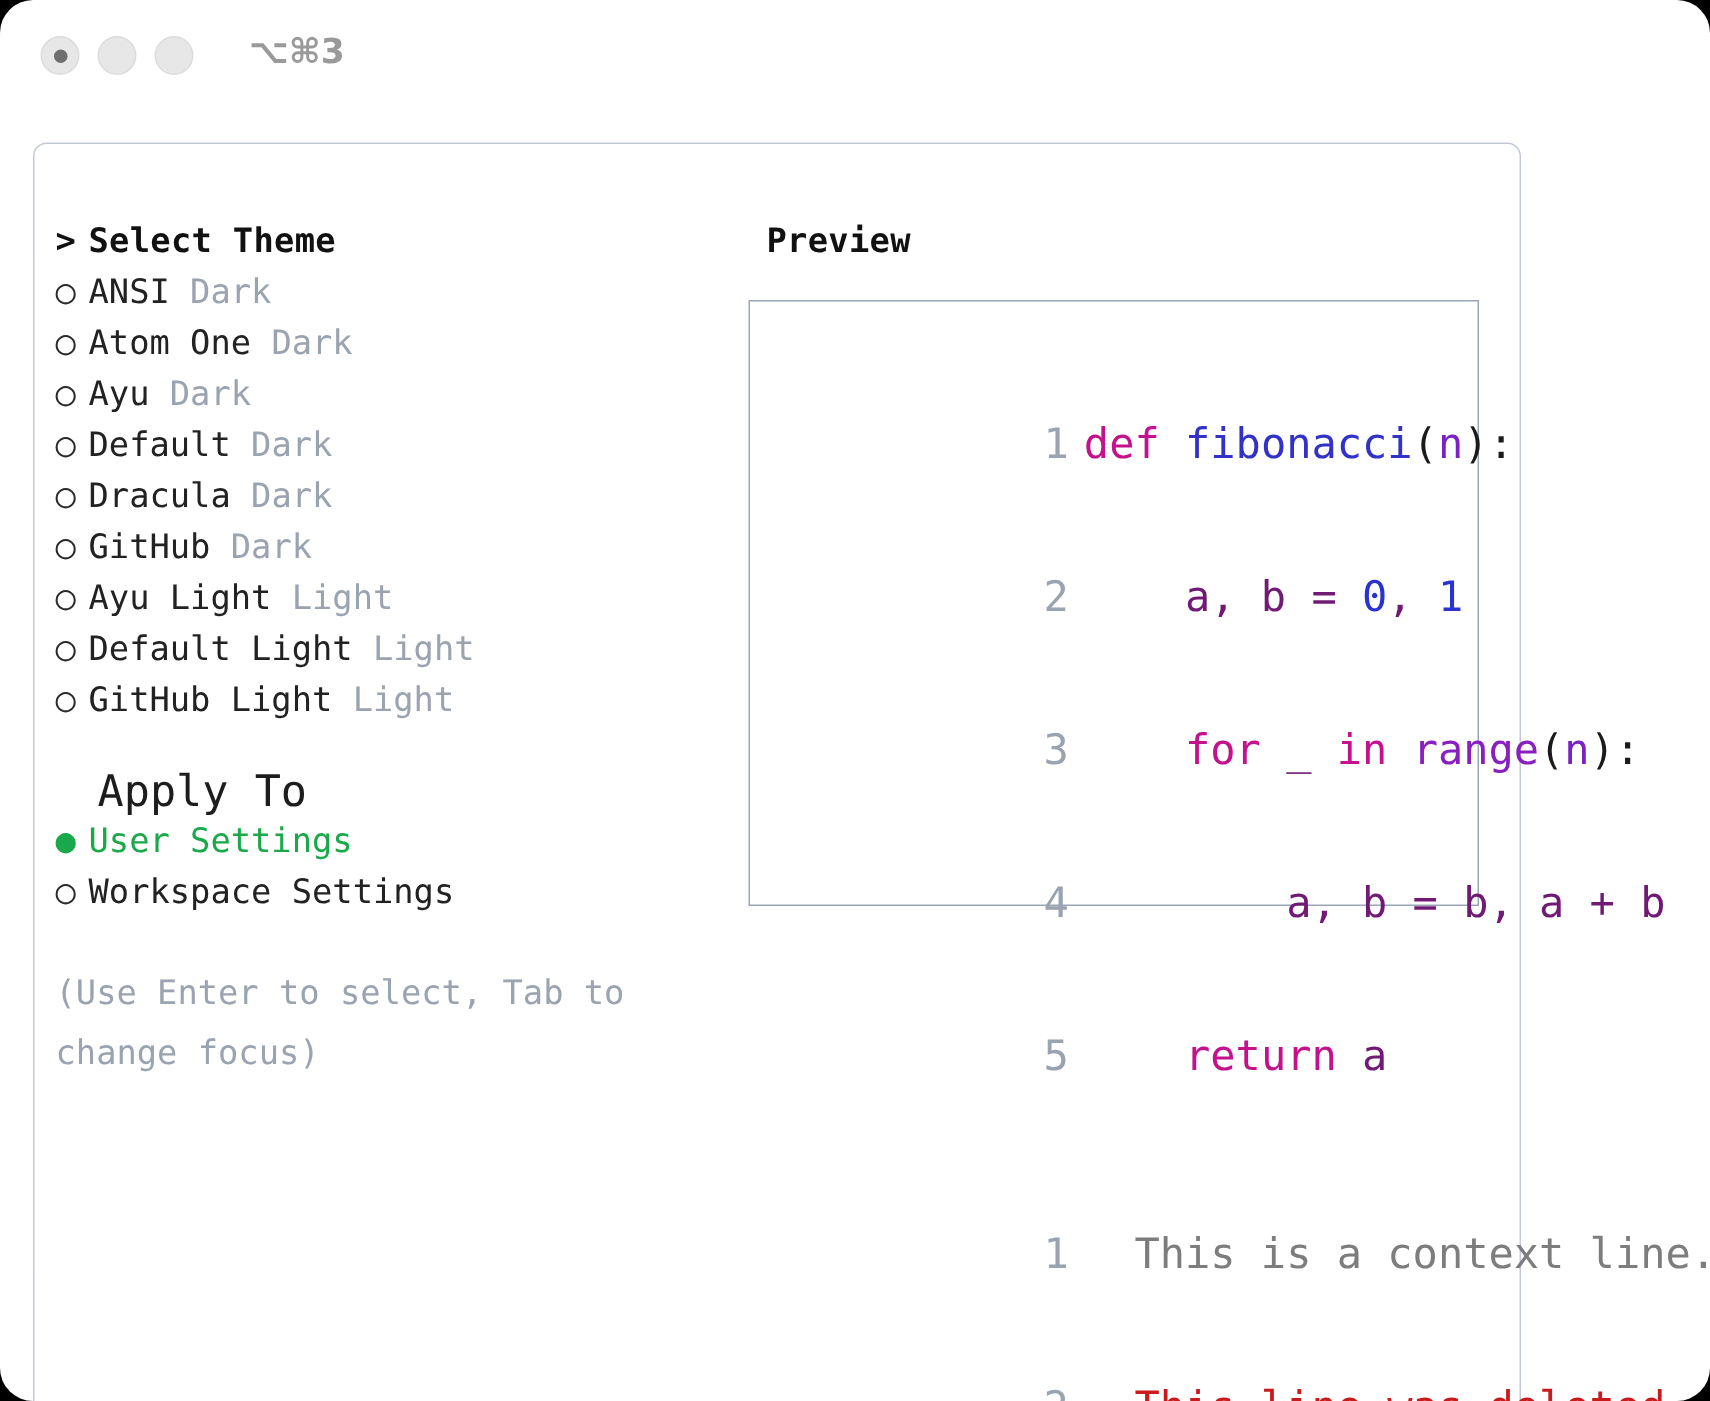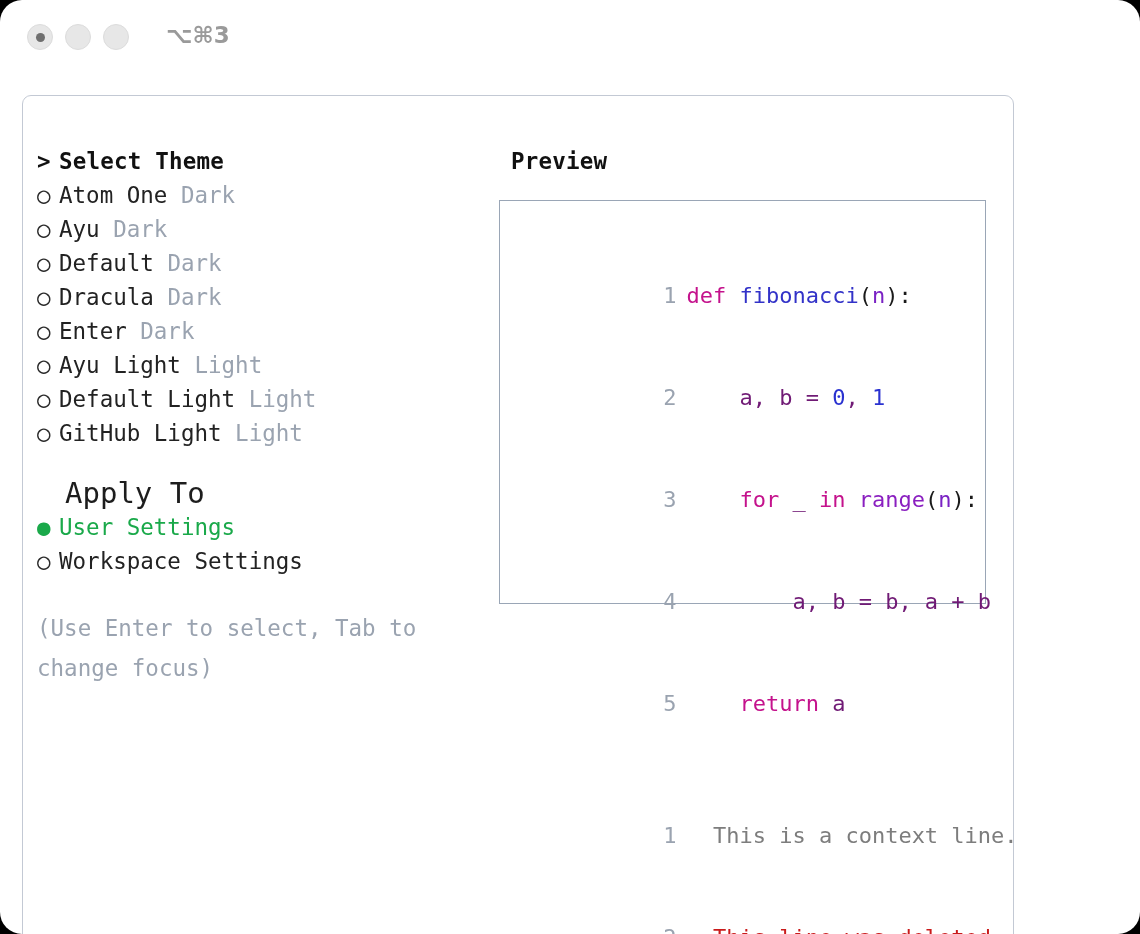--- a/index.html
+++ b/index.html
@@ -147,21 +147,21 @@
   .preview-box {
     margin-top: 22px;
     width: 487px;
     height: 404px;
     border: 1.5px solid #9aa6b6;
     box-sizing: border-box;
     background: #ffffff;
     padding: 44px 0 0 18px;
   }
   .code-line {
-    font-size: 22px;
+    font-size: 28px;
     line-height: 34px;
     white-space: pre;
   }
   .ln {
     display: inline-block;
     width: 26px;
     text-align: right;
     color: #9aa3b0;
     margin-right: 10px;
   }
@@ -194,39 +194,42 @@
   </div>
 
   <div class="panel">
 
     <div class="left-col">
 
       <div class="row heading">
         <span class="marker caret">&gt;</span><span>Select Theme</span>
       </div>
 
+      <div class="row">
+        <span class="marker bullet-empty">○</span><span class="label-normal">ANSI</span><span class="cat"> <span>Dark</span></span>
+      </div>
 
       <div class="row">
         <span class="marker bullet-empty">○</span><span class="label-normal">Atom One</span><span class="cat"> <span>Dark</span></span>
       </div>
 
       <div class="row">
         <span class="marker bullet-empty">○</span><span class="label-normal">Ayu</span><span class="cat"> <span>Dark</span></span>
       </div>
 
       <div class="row">
         <span class="marker bullet-empty">○</span><span class="label-normal">Default</span><span class="cat"> <span>Dark</span></span>
       </div>
 
       <div class="row">
         <span class="marker bullet-empty">○</span><span class="label-normal">Dracula</span><span class="cat"> <span>Dark</span></span>
       </div>
 
       <div class="row">
-        <span class="marker bullet-empty">○</span><span class="label-normal">Enter</span><span class="cat"> <span>Dark</span></span>
+        <span class="marker bullet-empty">○</span><span class="label-normal">GitHub</span><span class="cat"> <span>Dark</span></span>
       </div>
 
 
       <div class="row">
         <span class="marker bullet-empty">○</span><span class="label-normal">Ayu Light</span><span class="cat"> <span>Light</span></span>
       </div>
 
       <div class="row">
         <span class="marker bullet-empty">○</span><span class="label-normal">Default Light</span><span class="cat"> <span>Light</span></span>
       </div>

